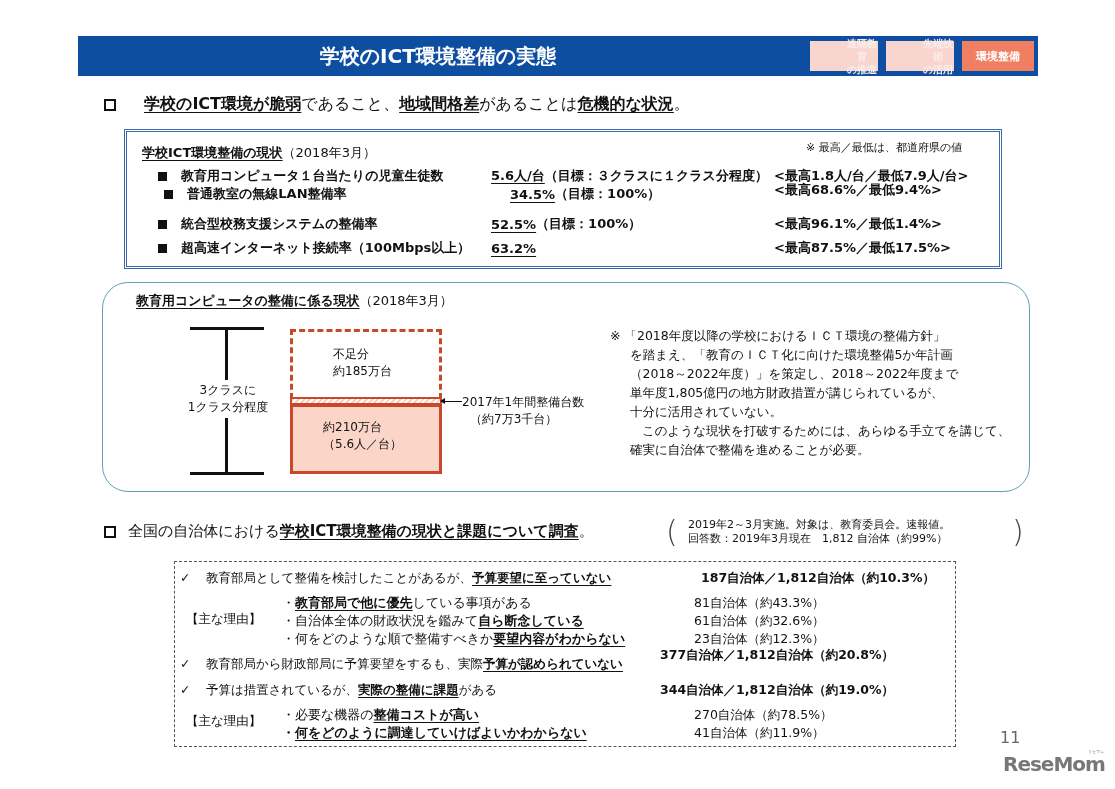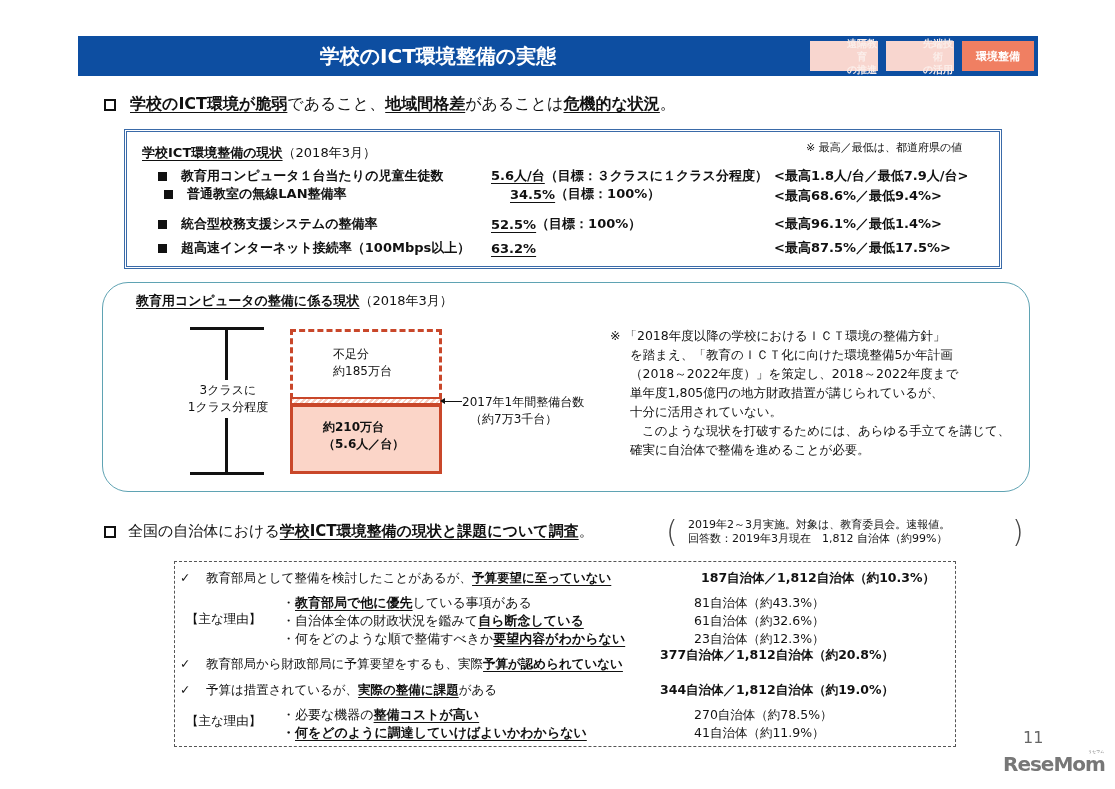--- a/index.html
+++ b/index.html
@@ -11,21 +11,21 @@
   
   .header-bar { left: 78px; top: 36px; width: 960px; height: 40px; background: #0d4ea1; }
   .header-title { left: 78px; top: 36px; width: 680px; height: 40px; line-height: 40px; text-align: center;
     color: #fff; font-weight: bold; font-size: 20px; padding-left: 40px; }
   .tag { top: 41px; height: 30px; font-size: 10px; line-height: 13px; text-align: center; color: #fff;
     display: flex; align-items: center; justify-content: center; font-weight: bold; }
   .tag-faded { background: #f8d6cf; color: #fbeeea; width: 68px; padding-left: 36px; }
   .tag-active { background: #f07f62; width: 72px; font-size: 11px; }
   
   .sq { width: 12px; height: 12px; border: 2px solid #111; display: inline-block; }
-  .sec1 { left: 104px; top: 94px; font-size: 16px; display: flex; align-items: center; gap: 14px; }
+  .sec1 { left: 104px; top: 94px; font-size: 16px; display: flex; align-items: center; gap: 28px; }
   .u { text-decoration: underline; text-underline-offset: 3px; }
   .b { font-weight: bold; }
   
   .status-box { left: 124px; top: 129px; width: 878px; height: 140px; border: 3px double #3a6aa8; }
   .status-title { left: 142px; top: 144px; font-size: 13px; }
   .status-note { left: 806px; top: 140px; font-size: 11px; }
   .status-row { left: 158px; font-size: 13px; font-weight: bold; height: 20px; display: flex; align-items: center; }
   .status-row .bullet { width: 9px; height: 9px; background: #111; margin-right: 14px; }
   .status-row .label { width: 296px; }
   .status-row .val { }
@@ -49,21 +49,21 @@
   .sec2 { left: 104px; top: 522px; font-size: 15px; display: flex; align-items: center; gap: 12px; }
   .paren-note { left: 668px; top: 515px; width: 356px; height: 36px; font-size: 11px; line-height: 14px; padding: 3px 20px; }
   .paren-l, .paren-r { top: 515px; font-size: 30px; line-height: 34px; color: #444; font-weight: 200; }
   .survey-box { left: 174px; top: 561px; width: 782px; height: 186px; border: 1.5px dashed #555; }
   .survey-row { left: 180px; font-size: 12.5px; height: 18px; line-height: 18px; display: flex; }
   .survey-row .check { width: 26px; }
   .survey-count { left: 660px; font-size: 12.5px; height: 18px; line-height: 18px; }
   .reason-label { left: 186px; font-size: 12.5px; }
   .reason-item { left: 282px; font-size: 13px; height: 18px; line-height: 18px; }
   .reason-count { left: 694px; font-size: 12.5px; height: 18px; line-height: 18px; }
-  .page-num { left: 1000px; top: 728px; font-size: 16px; color: #666; margin-left: 23px; }
+  .page-num { left: 1000px; top: 728px; font-size: 16px; color: #666; }
   .logo { left: 1003px; top: 752px; font-size: 20px; font-weight: bold; color: #777; letter-spacing: -1px; }
   .logo-small { left: 1088px; top: 749px; font-size: 4px; color: #777; }
 </style>
 </head>
 <body>
 
 <div class="abs header-bar"></div>
 <div class="abs header-title">学校のICT環境整備の実態</div>
 <div class="abs tag tag-faded" style="left:810px;">
   <span><span>遠隔教育</span><br><span>の推進</span></span>
@@ -106,21 +106,21 @@
   <span class="val u" style="margin-left:14px;">52.5%</span>
   <span>（目標：100%）</span>
 </div>
 <div class="abs status-row" style="top:238px;">
   <span class="bullet"></span>
   <span style="width:310px;">超高速インターネット接続率（100Mbps以上）</span>
   <span class="val u">63.2%</span>
 </div>
 
 <div class="abs status-range" style="top:166px;">&lt;最高1.8人/台／最低7.9人/台&gt;</div>
-<div class="abs status-range" style="top:186px;">&lt;最高68.6%／最低9.4%&gt;</div>
+<div class="abs status-range" style="top:180px;">&lt;最高68.6%／最低9.4%&gt;</div>
 <div class="abs status-range" style="top:214px;">&lt;最高96.1%／最低1.4%&gt;</div>
 <div class="abs status-range" style="top:238px;">&lt;最高87.5%／最低17.5%&gt;</div>
 
 <div class="abs pc-box"></div>
 <div class="abs pc-title">
   <span class="b u">教育用コンピュータの整備に係る現状</span><span>（2018年3月）</span>
 </div>
 
 <div class="abs ibar-h" style="top:327px;"></div>
 <div class="abs ibar-v"></div>
@@ -131,21 +131,21 @@
 </div>
 
 <div class="abs shortage">
   <div class="box-text" style="margin:14px 0 0 40px;">
     <span>不足分</span><br>
     <span>約185万台</span>
   </div>
 </div>
 <div class="abs hatch"></div>
 <div class="abs current">
-  <div class="box-text" style="margin:12px 0 16px 30px;font-weight:bold;">
+  <div class="box-text" style="margin:12px 0 16px 30px;">
     <span>約210万台</span><br>
     <span>（5.6人／台）</span>
   </div>
 </div>
 <div class="abs arrow-line"></div>
 <div class="abs arrow-head"></div>
 <div class="abs callout">
   <span>2017年1年間整備台数</span><br>
   <span style="padding-left:8px;">（約7万3千台）</span>
 </div>

